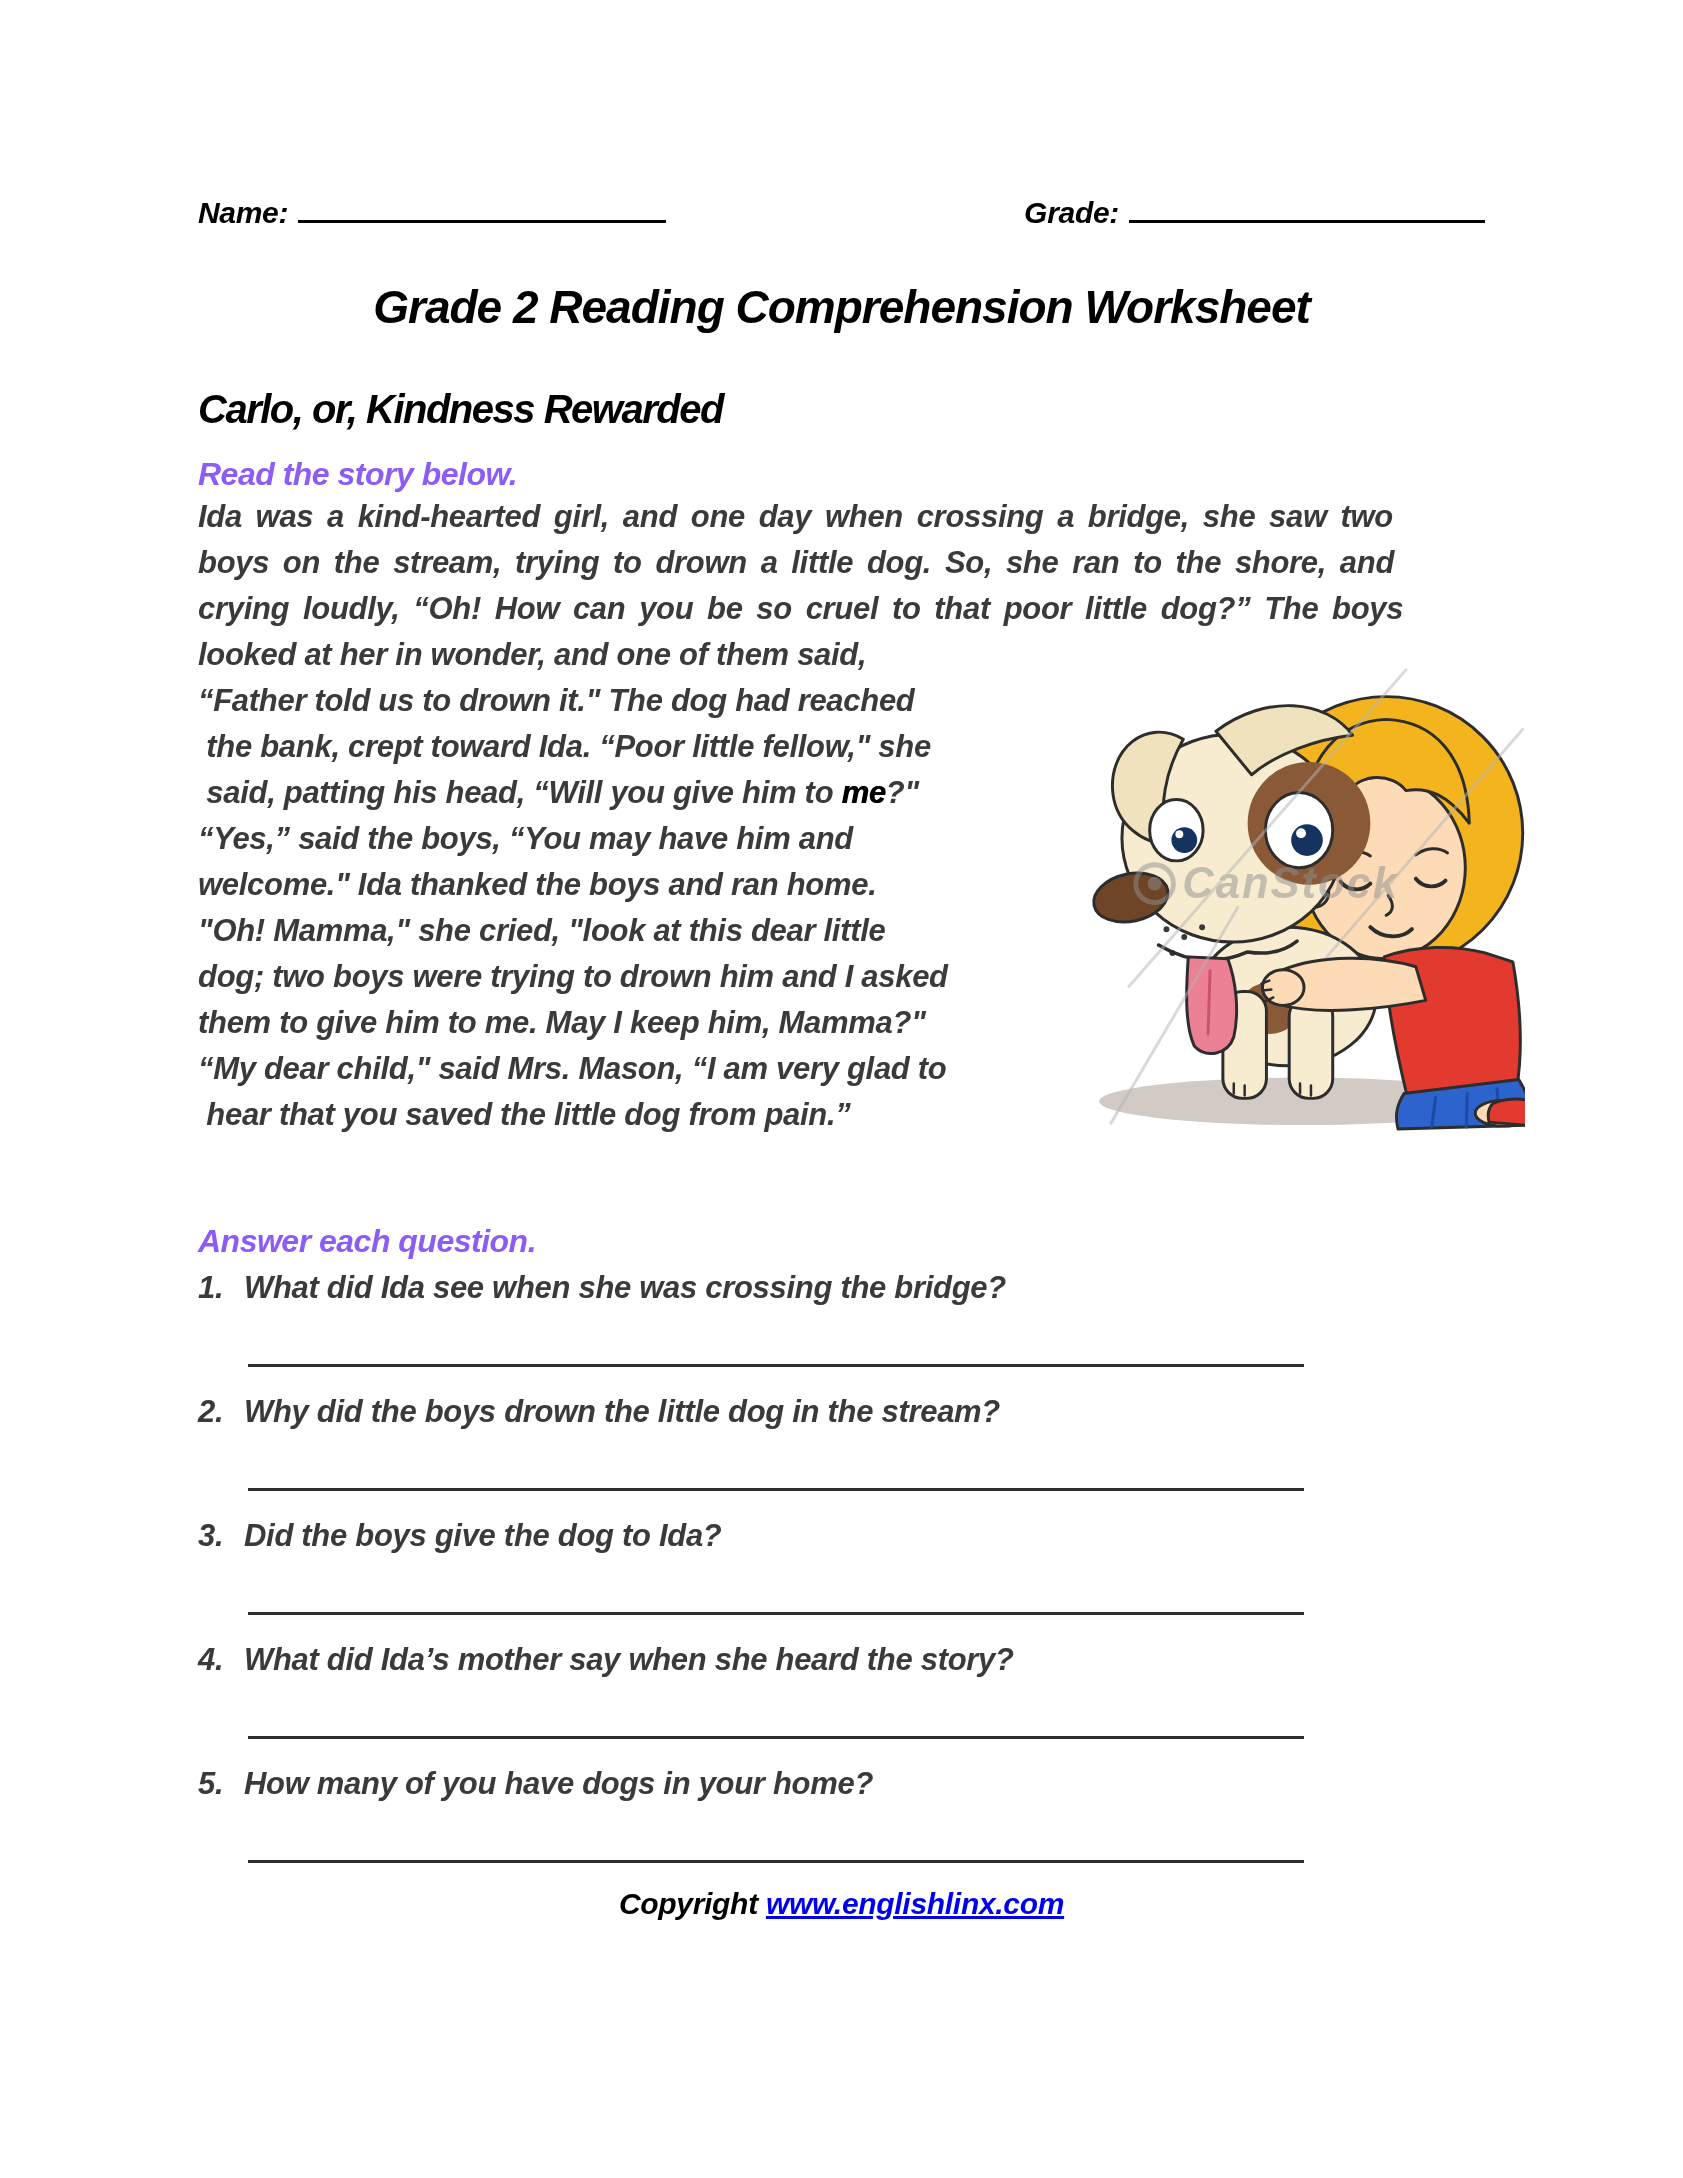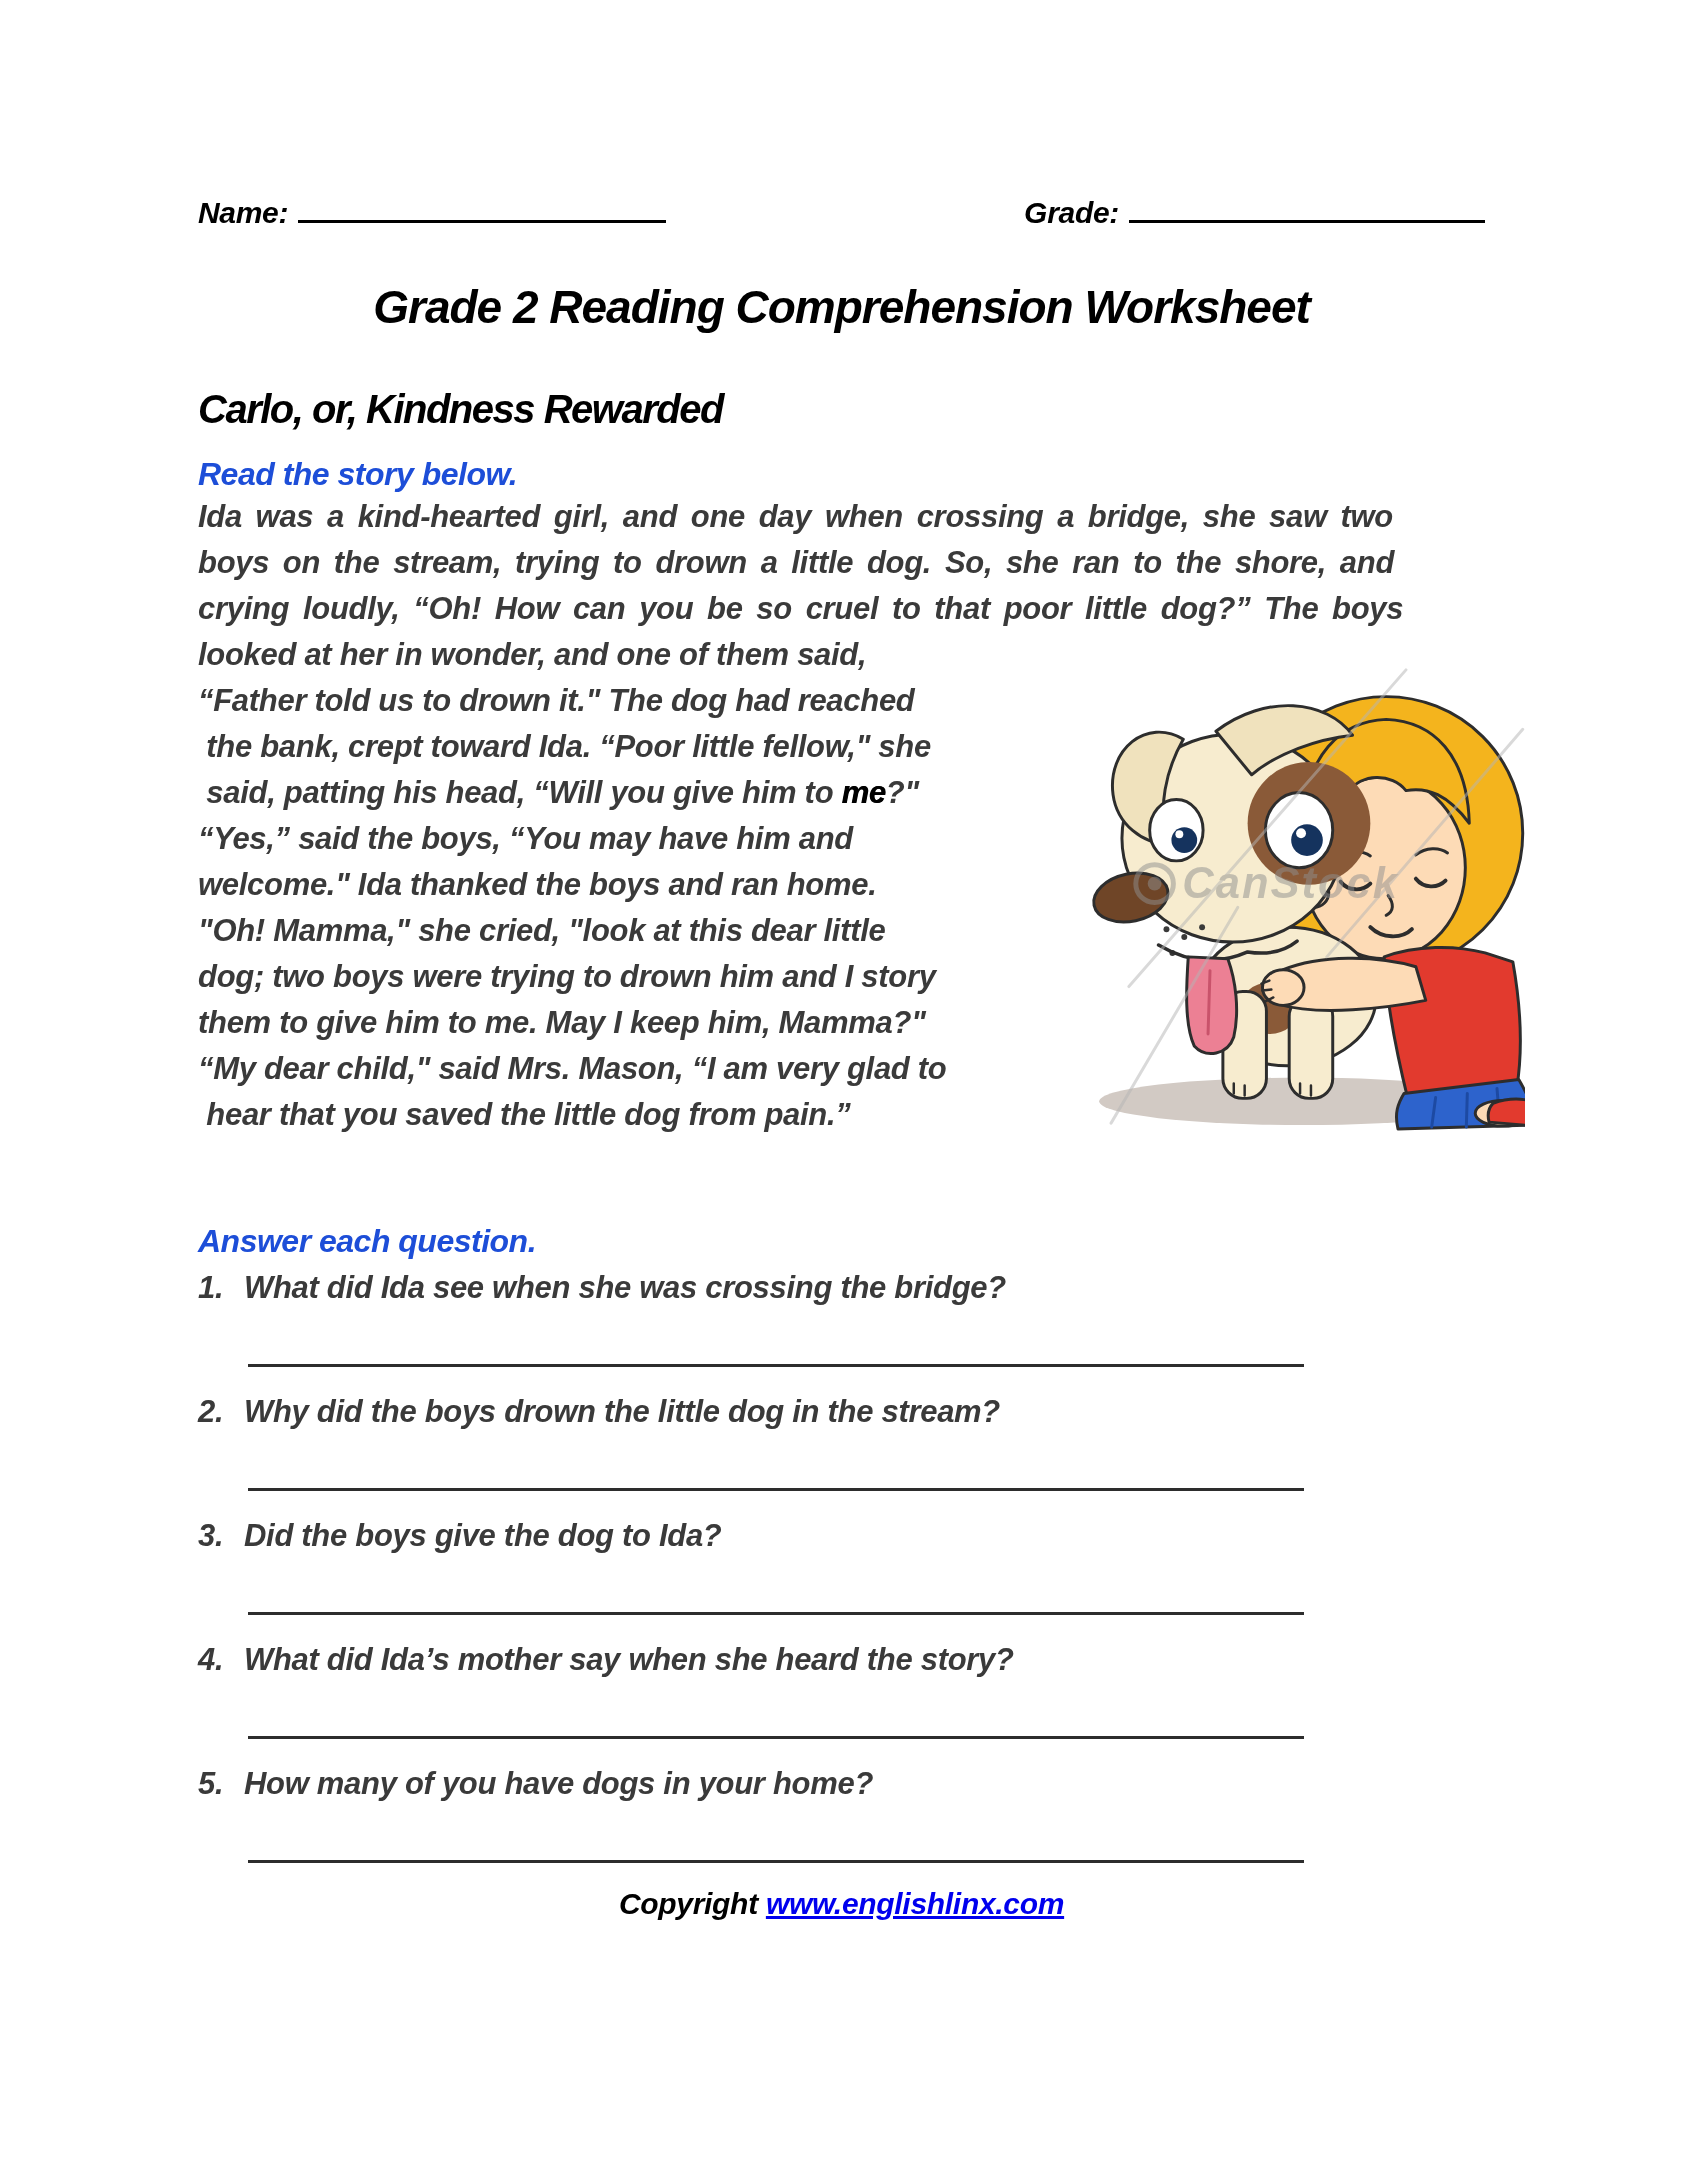--- a/index.html
+++ b/index.html
@@ -13,21 +13,21 @@
   
   .header-row{display:flex;align-items:baseline;margin-top:194px;font-size:30px;height:40px;letter-spacing:-0.3px;}
   .fill-line{display:inline-block;border-bottom:3px solid #000;height:26px;}
   .name-line{width:368px;margin-left:10px;}
   .date-group{margin-left:auto;display:flex;align-items:baseline;}
   .date-line{width:356px;margin-left:10px;}
 
   .title{margin-top:48px;text-align:center;font-size:46px;line-height:51px;letter-spacing:-1px;}
   .subtitle{margin-top:53px;font-size:40px;line-height:46px;letter-spacing:-1.5px;}
 
-  .teal{color:#1d4ed8;}
+  .teal{color:#8b5cf6;}
   .instruction{font-size:32px;line-height:40px;letter-spacing:-0.5px;}
   .read-heading{margin-top:22px;}
 
   .story{position:relative;color:#3a3a3a;font-size:31px;letter-spacing:-0.3px;}
   .story-line{line-height:46px;white-space:pre;}
   .story-line:nth-child(-n+3){word-spacing:5.4px;}
   .emph{color:#000;text-shadow:0.5px 0 currentColor;}
 
   .illustration{position:absolute;left:891px;top:166px;width:436px;height:475px;}
 
@@ -65,21 +65,21 @@
         <div class="story-line"><span>Ida was a kind-hearted girl, and one day when crossing a bridge, she saw two</span></div>
         <div class="story-line"><span>boys on the stream, trying to drown a little dog. So, she ran to the shore, and</span></div>
         <div class="story-line"><span>crying loudly, “Oh! How can you be so cruel to that poor little dog?” The boys</span></div>
         <div class="story-line"><span>looked at her in wonder, and one of them said,</span></div>
         <div class="story-line"><span>“Father told us to drown it." The dog had reached</span></div>
         <div class="story-line"><span> the bank, crept toward Ida. “Poor little fellow," she</span></div>
         <div class="story-line"><span> said, patting his head, “Will you give him to </span><span class="emph">me</span><span>?"</span></div>
         <div class="story-line"><span>“Yes,” said the boys, “You may have him and</span></div>
         <div class="story-line"><span>welcome." Ida thanked the boys and ran home.</span></div>
         <div class="story-line"><span>"Oh! Mamma," she cried, "look at this dear little</span></div>
-        <div class="story-line"><span>dog; two boys were trying to drown him and I story</span></div>
+        <div class="story-line"><span>dog; two boys were trying to drown him and I asked</span></div>
         <div class="story-line"><span>them to give him to me. May I keep him, Mamma?"</span></div>
         <div class="story-line"><span>“My dear child," said Mrs. Mason, “I am very glad to</span></div>
         <div class="story-line"><span> hear that you saved the little dog from pain.”</span></div>
       </div>
 
     <svg class="illustration" viewBox="0 0 440 480">
       <g stroke-linecap="round" stroke-linejoin="round">
 
         <ellipse cx="215" cy="446" rx="205" ry="24" fill="#d2cac4"></ellipse>
 

